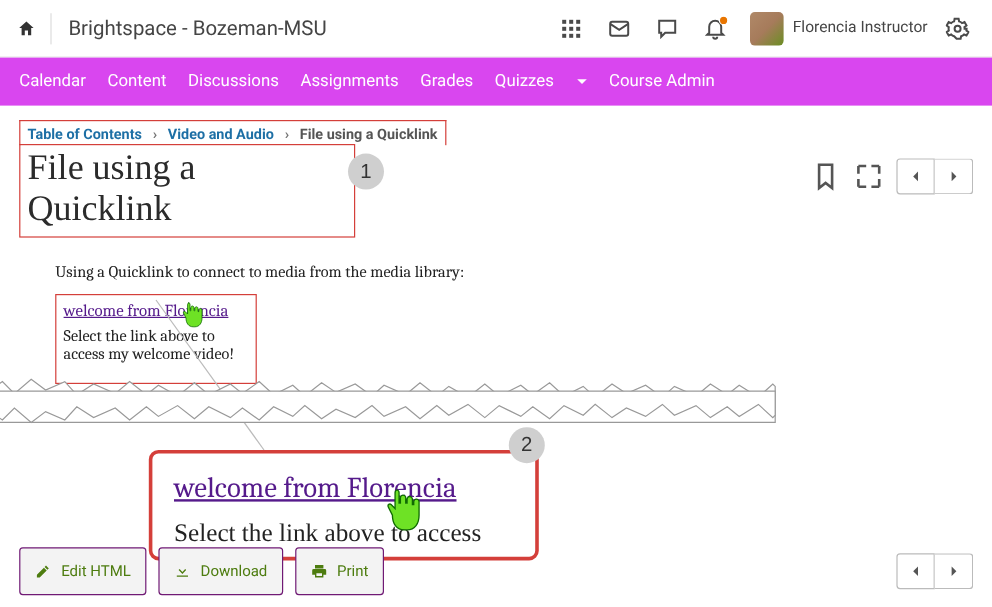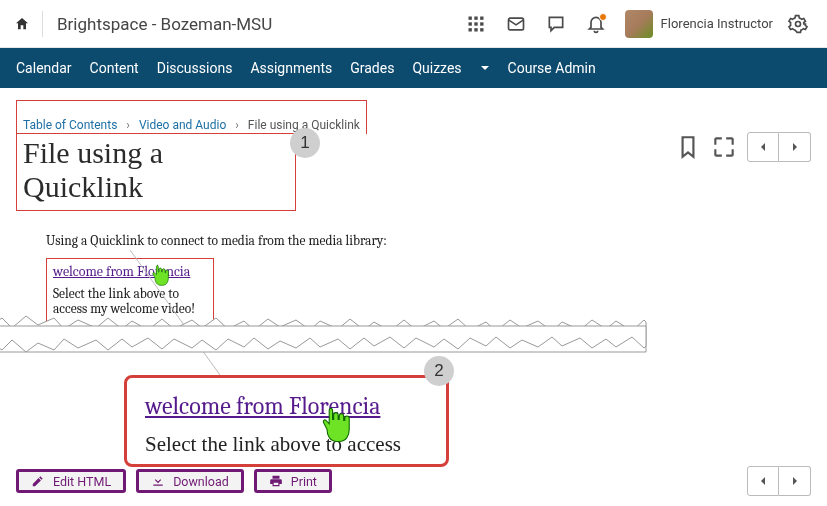--- a/index.html
+++ b/index.html
@@ -36,40 +36,41 @@
   }
   .avatar {
     width: 28px; height: 28px; border-radius: 4px; background: linear-gradient(135deg,#b08968 0%,#a67b5b 50%,#6b8e23 100%);
     margin-left: 14px;
   }
   .username { margin-left: 8px; font-size: 13px; color: #454545; }
   .gear { margin-left: 8px; }
 
   
   .navbar {
-    background: #0c4a6e;
+    background: #d946ef;
     color: #fff;
     height: 40px;
     display: flex; align-items: center;
     padding: 0 16px;
     gap: 18px;
   }
   .navbar .navitem {
     font-size: 14px; color: #fff; display: flex; align-items: center; gap: 4px;
     white-space: nowrap; cursor: pointer;
   }
   .navbar .chev { width: 10px; height: 10px; }
 
   
   .content-wrap { padding: 12px 16px 0 16px; position: relative; }
   .crumb-outline {
     border: 1px solid #d43f3a;
-    padding: 17px 6px 2px 6px;
+    padding: 4px 6px 2px 6px;
     display: inline-block;
     border-bottom: none;
+    font-weight: bold;
   }
   .crumbs { font-size: 12px; color: #1d6fa5; }
   .crumbs span.sep { color: #777; margin: 0 6px; }
   .crumbs a { color: #1d6fa5; text-decoration: none; cursor: pointer; }
   .crumbs .curr { color: #555; }
 
   
   .title-row {
     display: flex; align-items: center;
     border: 1px solid #d43f3a;
@@ -164,22 +165,22 @@
   .connector {
     position: absolute; top: 240px; left: 100px; width: 140px; height: 140px; pointer-events:none;
   }
 
   
   .footer {
     position: absolute; bottom: 10px; left: 16px; right: 16px;
     display: flex; align-items: center;
   }
   .footer .fbtn {
-    height: 24px; padding: 0 12px; background: #f3f3f3; border: 3px solid #701a75;
-    display: flex; align-items: center; gap: 8px; font-size: 12.5px; color: #701a75;
+    height: 40px; padding: 0 12px; background: #f3f3f3; border: 1px solid #701a75;
+    display: flex; align-items: center; gap: 8px; font-size: 12.5px; color: #4d7c0f;
     border-radius: 3px; margin-right: 10px; cursor:pointer;
   }
   .footer .fbtn svg { width: 14px; height: 14px; }
   .footer .spacer { flex: 1; }
 
   
   .hand-cursor path.fill { fill: #6ee225; }
   .hand-cursor path.stroke { fill: none; stroke: #0f6b00; stroke-width: 1; }
 
 </style>

